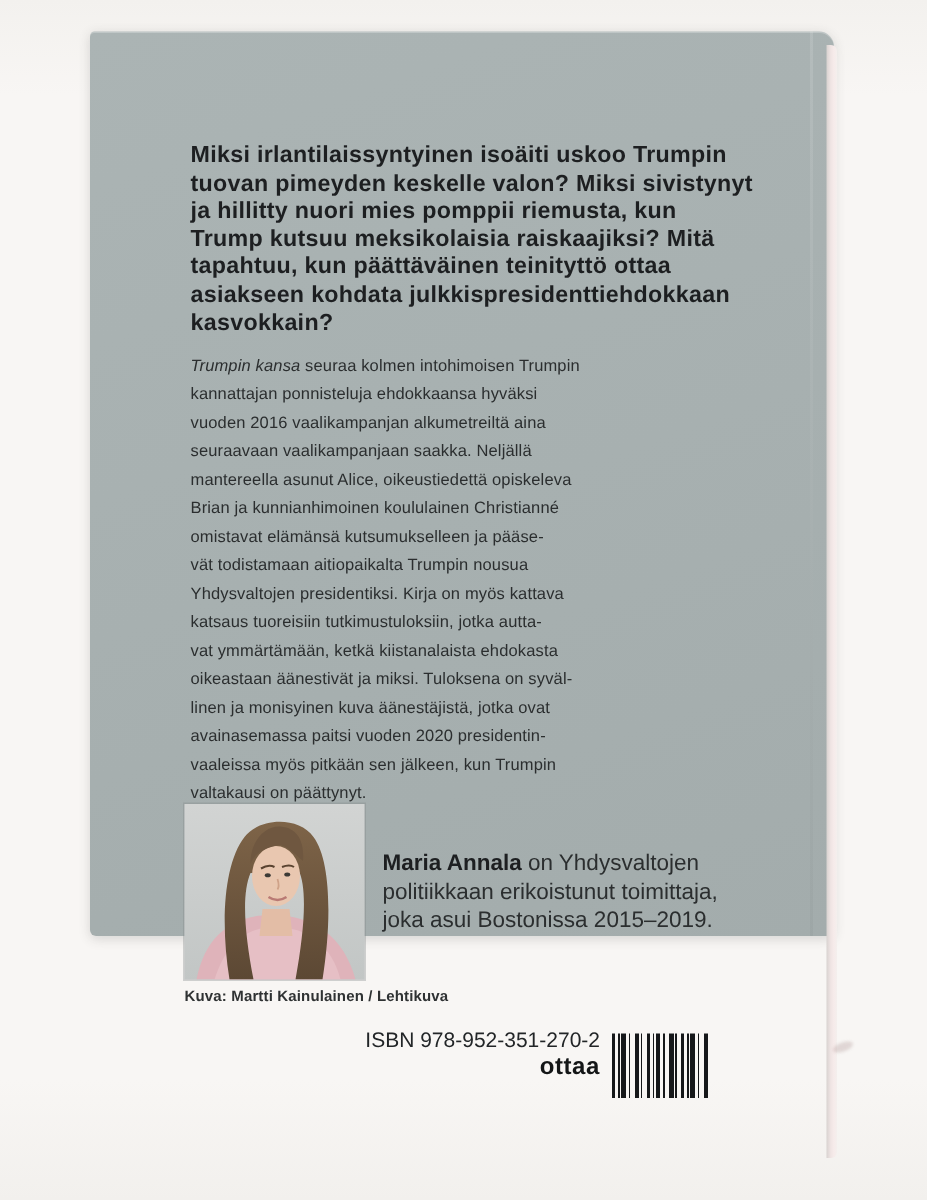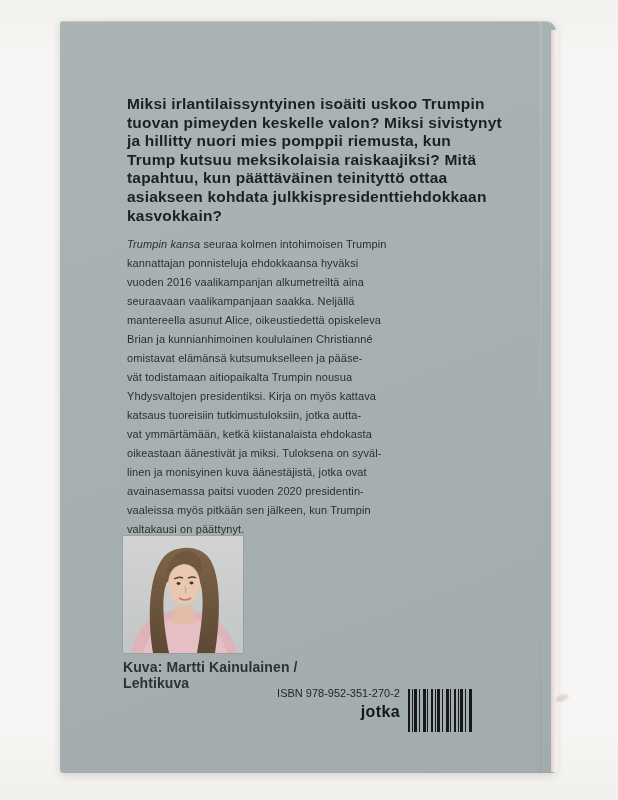--- a/index.html
+++ b/index.html
@@ -8,21 +8,21 @@
     background:#f7f5f2;
     font-family:"Liberation Sans", sans-serif;
   }
   
   .scan-bg{
     position:absolute;inset:0;
     background:
       linear-gradient(180deg,#f3f1ee 0%,#f8f6f4 8%,#f8f6f4 90%,#f2f0ed 100%);
   }
   .book{
-    position:absolute;left:60px;top:21px;width:496px;height:752px;
+    position:absolute;left:60px;top:21px;width:496px;height:603px;
     background:linear-gradient(160deg,#abb4b4 0%,#a8b1b1 40%,#a3acac 100%);
     border-radius:3px 10px 4px 4px;
     box-shadow:0 2px 8px rgba(60,60,60,.18), inset 0 1px 0 rgba(255,255,255,.25);
   }
   
   .page-edge{
     position:absolute;left:551px;top:30px;width:7px;height:742px;
     background:linear-gradient(90deg,#d8d2d0 0%,#efe4e3 40%,#f6ebea 70%,#f4efed 100%);
     border-radius:0 4px 4px 0;
   }
@@ -42,32 +42,32 @@
     letter-spacing:.1px;white-space:pre-line;
   }
   .synopsis .booktitle{font-style:italic;}
   .photo{
     position:absolute;left:63px;top:515px;width:120px;height:117px;
     background:#c9cccb;box-shadow:0 0 0 1px rgba(130,136,136,.35);
   }
   .photo svg{display:block;}
   .credit{
     position:absolute;left:63px;top:638px;width:200px;
-    font-size:14px;letter-spacing:.1px;color:#2f3233;font-weight:bold;
+    font-size:10px;letter-spacing:.1px;color:#2f3233;font-weight:bold;
   }
   .bio{
     position:absolute;left:195px;top:545px;width:260px;
     font-size:15px;line-height:19px;color:#2b2e2f;white-space:pre-line;
   }
   .bio .author-name{font-weight:bold;color:#1d1f21;}
   .pubblock{
     position:absolute;right:156px;top:664px;width:200px;
     text-align:right;color:#222527;
   }
-  .pubblock .isbn,.pubblock .kl{font-size:11px;line-height:17px;}
+  .pubblock .isbn,.pubblock .kl{font-size:14px;line-height:17px;}
   .pubblock .logo{
     font-size:16px;font-weight:800;letter-spacing:.4px;color:#141617;
     line-height:18px;margin-top:1px;
   }
   .barcode{
     position:absolute;left:348px;top:668px;width:64px;height:43px;
     background:
       repeating-linear-gradient(90deg,
         #16181a 0 2px, rgba(0,0,0,0) 2px 4px,
         #16181a 4px 5px, rgba(0,0,0,0) 5px 6px,
@@ -145,23 +145,26 @@
       <ellipse cx="55.5" cy="47.5" rx="2" ry="1.4" fill="#3c3a36"></ellipse>
       <ellipse cx="68.5" cy="47" rx="2" ry="1.4" fill="#3c3a36"></ellipse>
 
       <path d="M62 50 q1.5 5 0 7" stroke="#cfa288" stroke-width="1.2" fill="none"></path>
       <path d="M56 62 q6 4 12 0" stroke="#b97a74" stroke-width="1.6" fill="none"></path>
     </svg>
   </div>
 
   <div class="credit">Kuva: Martti Kainulainen / Lehtikuva</div>
 
+  <div class="bio"><span class="author-name">Maria Annala</span><span> on Yhdysvaltojen
+politiikkaan erikoistunut toimittaja,
+joka asui Bostonissa 2015–2019.</span></div>
 
   <div class="pubblock">
     <div class="isbn">ISBN 978-952-351-270-2</div>
-    <div class="logo">jotka</div>
+    <div class="logo">ottaa</div>
   </div>
 
   <div class="barcode"></div>
 </div>
 
 <div class="page-edge"></div>
 <div class="smudge"></div>
 
 </body></html>

